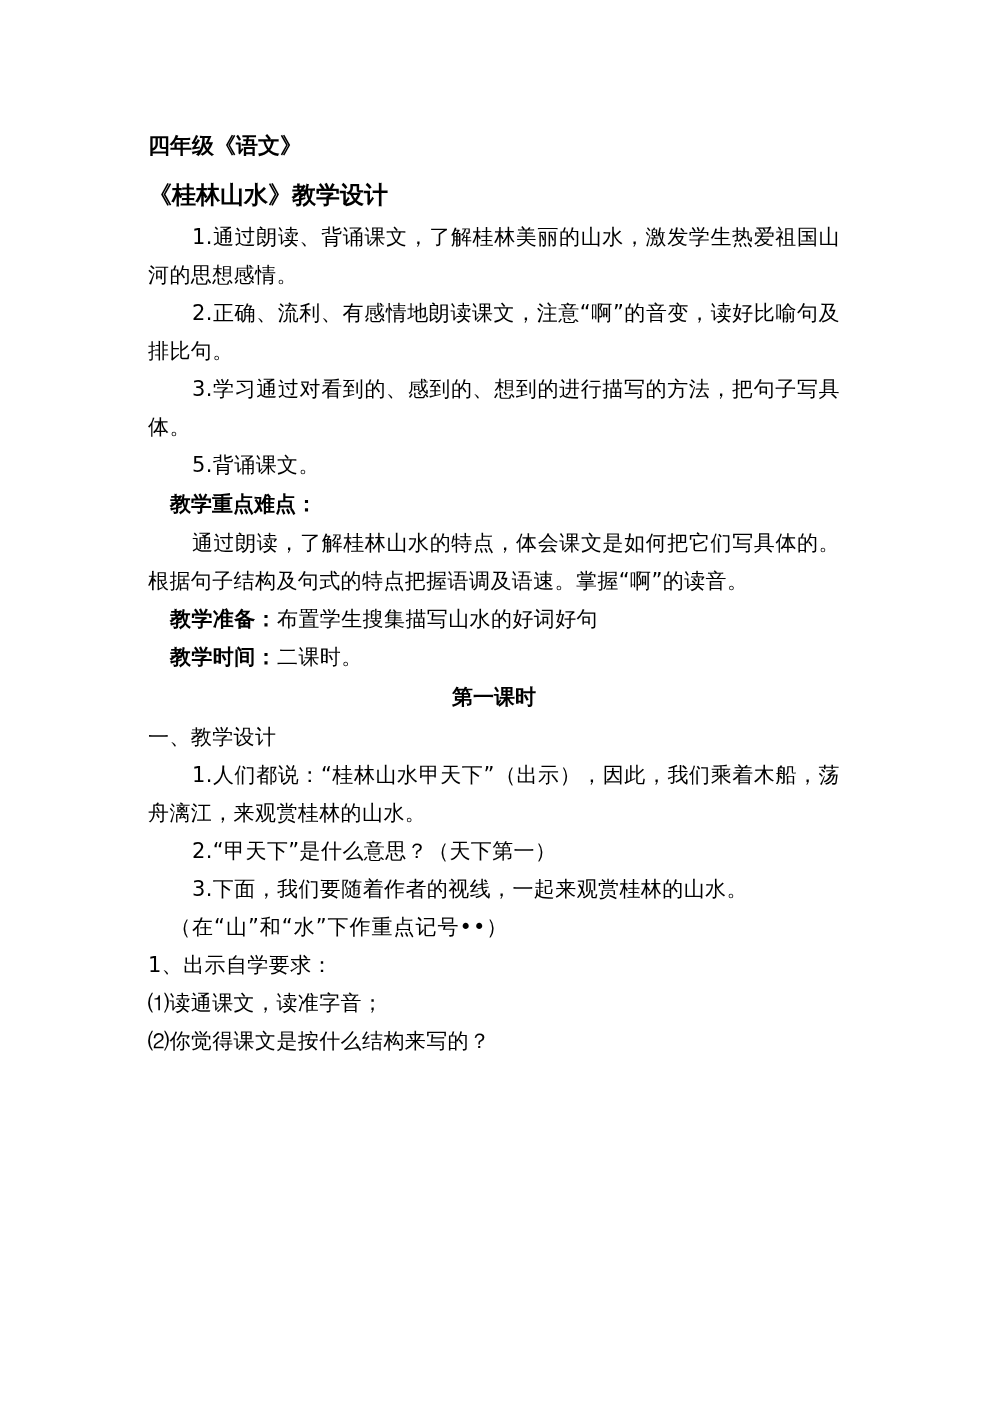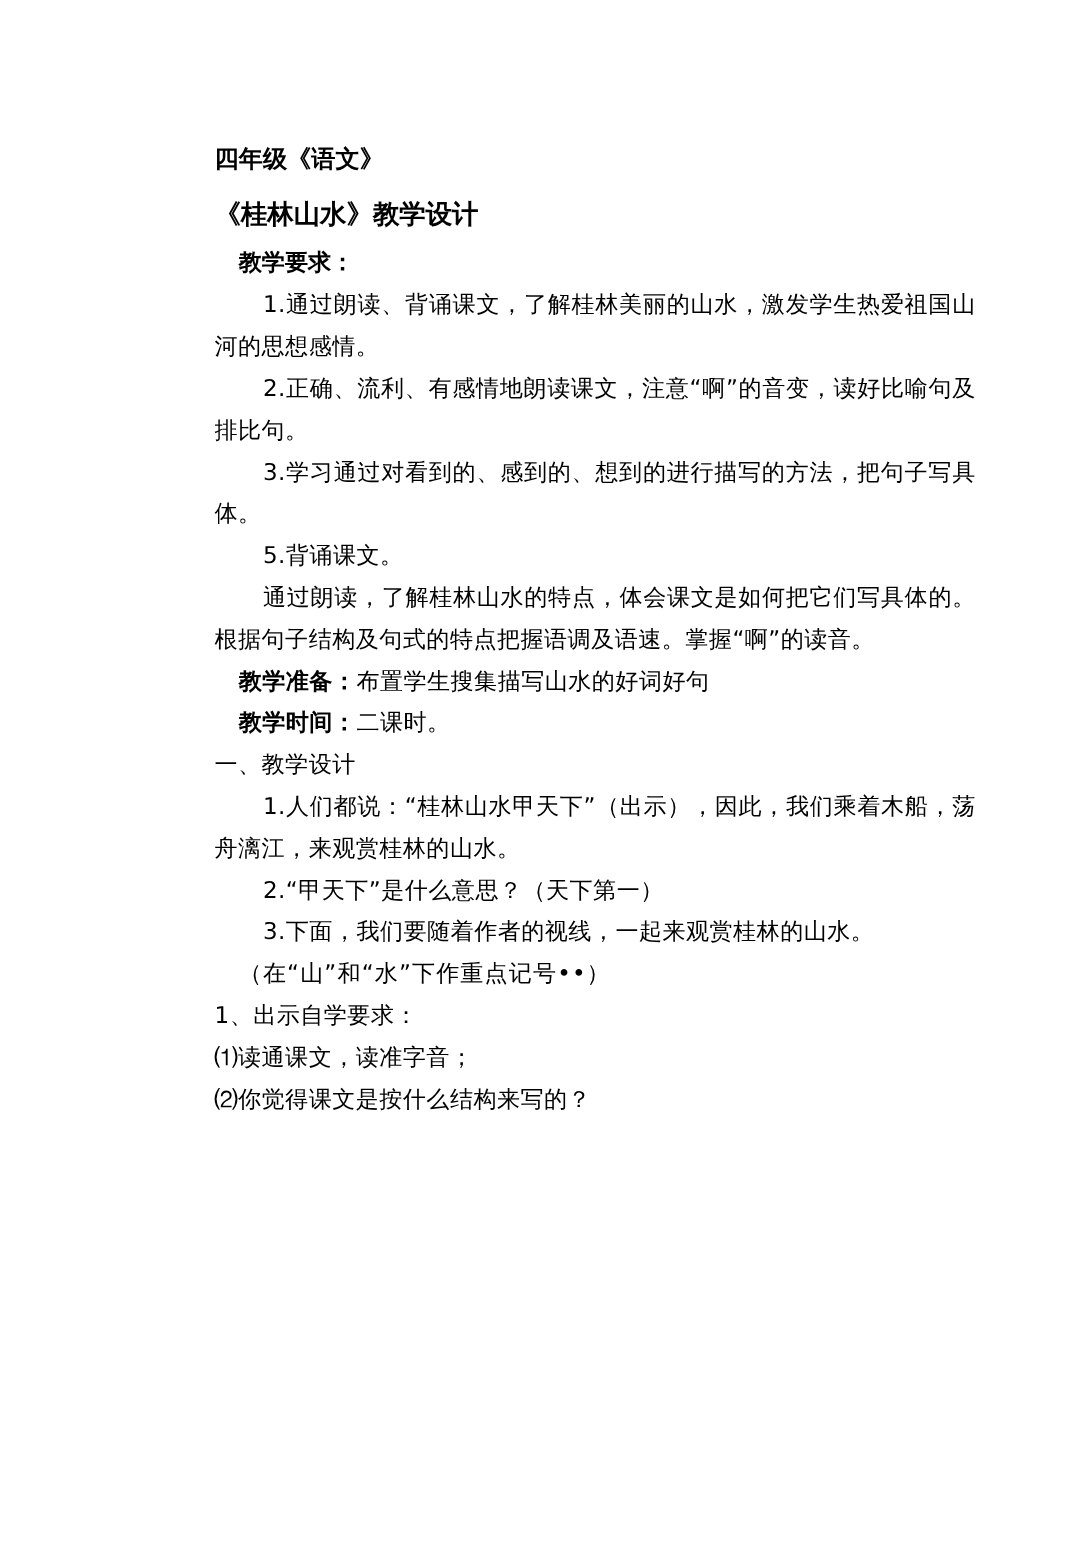--- a/index.html
+++ b/index.html
@@ -18,21 +18,20 @@
     height: 1404px;
     background: #ffffff;
     overflow: hidden;
     box-sizing: border-box;
   }
   .content {
     position: absolute;
     left: 148px;
     top: 126px;
     width: 692px;
-    margin-left: 47px;
   }
   
   .ln {
     font-size: 21px;
     line-height: 38px;
     letter-spacing: 0.4px;
     white-space: pre-wrap;
     word-break: break-all;
     text-align: justify;
     text-justify: inter-character;
@@ -85,39 +84,40 @@
 <div class="page">
   <div class="content">
 
     <div class="doc-subject ind0">四年级《语文》</div>
 
     <div class="gap-sm"></div>
 
     <div class="doc-title">《桂林山水》教学设计</div>
 
 
-    <div class="section-heading ind1">教学要求：</div>
 
     <div class="ln ind2">1.通过朗读、背诵课文，了解桂林美丽的山水，激发学生热爱祖国山河的思想感情。</div>
 
     <div class="ln ind2">2.正确、流利、有感情地朗读课文，注意“啊”的音变，读好比喻句及排比句。</div>
 
     <div class="ln ind2">3.学习通过对看到的、感到的、想到的进行描写的方法，把句子写具体。</div>
 
 
     <div class="ln ind2">5.背诵课文。</div>
 
+    <div class="section-heading ind1">教学重点难点：</div>
 
     <div class="ln ind2">通过朗读，了解桂林山水的特点，体会课文是如何把它们写具体的。根据句子结构及句式的特点把握语调及语速。掌握“啊”的读音。</div>
 
     <div class="ln ind1"><span class="bold">教学准备：</span><span>布置学生搜集描写山水的好词好句</span></div>
 
     <div class="ln ind1"><span class="bold">教学时间：</span><span>二课时。</span></div>
 
 
+    <div class="lesson-heading">第一课时</div>
 
     <div class="ln ind0">一、教学设计</div>
 
     <div class="ln ind2">1.人们都说：“桂林山水甲天下”（出示），因此，我们乘着木船，荡舟漓江，来观赏桂林的山水。</div>
 
     <div class="ln ind2">2.“甲天下”是什么意思？（天下第一）</div>
 
     <div class="ln ind2">3.下面，我们要随着作者的视线，一起来观赏桂林的山水。</div>
 
     <div class="ln ind1 emph-dots">（在“山”和“水”下作重点记号••）</div>

